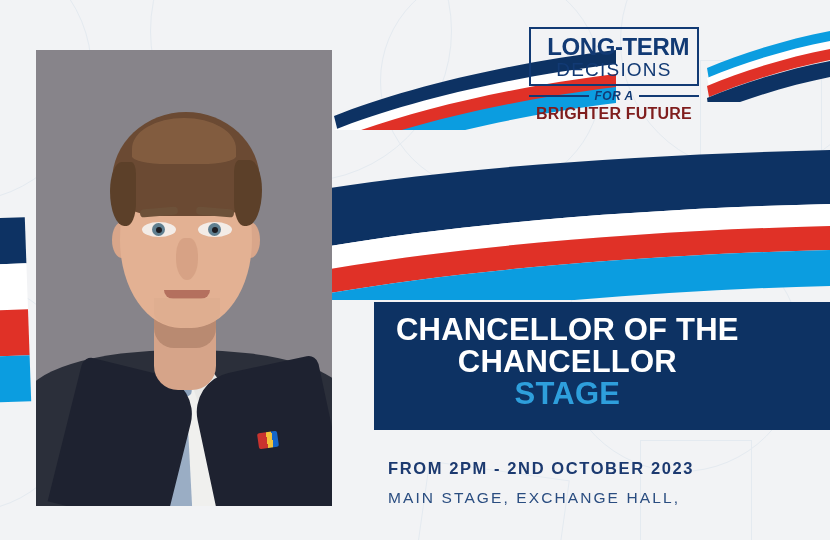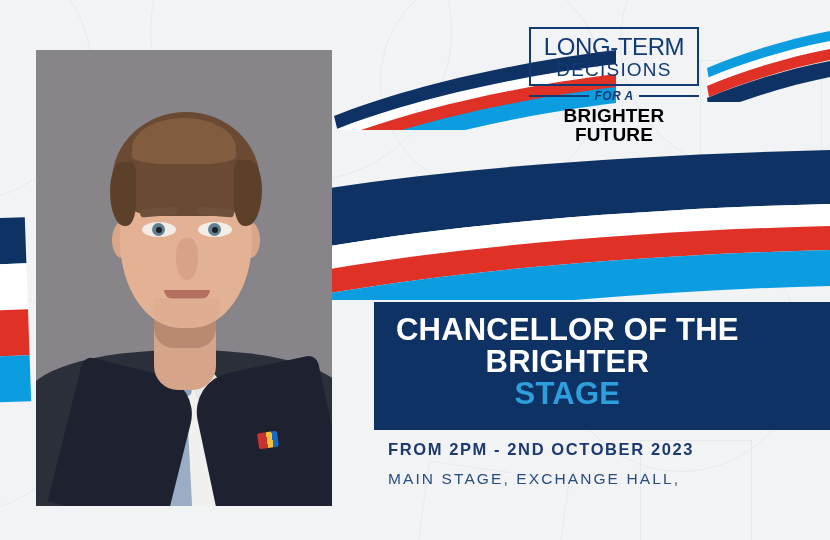--- a/index.html
+++ b/index.html
@@ -162,20 +162,21 @@
   #details {
     position: absolute;
     left: 388px; top: 440px;
     color: #1c3a70;
   }
   #detail-time {
     font-size: 16.5px;
     font-weight: 700;
     letter-spacing: 1.6px;
     margin-bottom: 9px;
+    margin-top: 19px;
   }
   .detail-venue {
     font-size: 15.5px;
     font-weight: 400;
     letter-spacing: 2.1px;
     line-height: 1.45;
     color: #2a4d80;
   }
 
   
@@ -185,24 +186,25 @@
     width: 170px;
     text-align: center;
   }
   #logo-box {
     border: 2px solid #123a74;
     padding: 6px 8px 4px;
     background: transparent;
   }
   #logo-l1 {
     color: #123a74;
-    font-weight: 400;
+    font-weight: 700;
     font-size: 24px;
     letter-spacing: -0.4px;
     line-height: 1;
+    text-align: right;
   }
   #logo-l2 {
     color: #123a74;
     font-weight: 400;
     font-size: 19px;
     letter-spacing: 1.2px;
     line-height: 1.05;
     margin-top: 1px;
   }
   #logo-fora-row {
@@ -213,23 +215,23 @@
   }
   #logo-fora-row .rule { flex: 1; height: 2px; background: #123a74; }
   #logo-fora {
     color: #123a74;
     font-style: italic;
     font-weight: 700;
     font-size: 12px;
     letter-spacing: .4px;
   }
   #logo-l3 {
-    color: #000000;
-    font-weight: 700;
-    font-size: 19px;
+    color: #7f1d1d;
+    font-weight: 700;
+    font-size: 16px;
     letter-spacing: .2px;
     margin-top: 3px;
     line-height: 1;
   }
 </style>
 </head>
 <body>
 
 <div id="poster">
 
@@ -312,21 +314,21 @@
       <span class="rule"></span>
       <span id="logo-fora">FOR A</span>
       <span class="rule"></span>
     </div>
     <div id="logo-l3">BRIGHTER FUTURE</div>
   </div>
 
   <div id="title-panel">
     <div id="title-text">
       <span>CHANCELLOR OF THE</span><br>
-      <span>BRIGHTER</span>
+      <span>CHANCELLOR</span>
       <span id="title-speech">STAGE</span>
     </div>
   </div>
 
   <div id="details">
     <div id="detail-time">FROM 2PM - 2ND OCTOBER 2023</div>
     <div class="detail-venue">MAIN STAGE, EXCHANGE HALL,</div>
   </div>
 
 </div>

